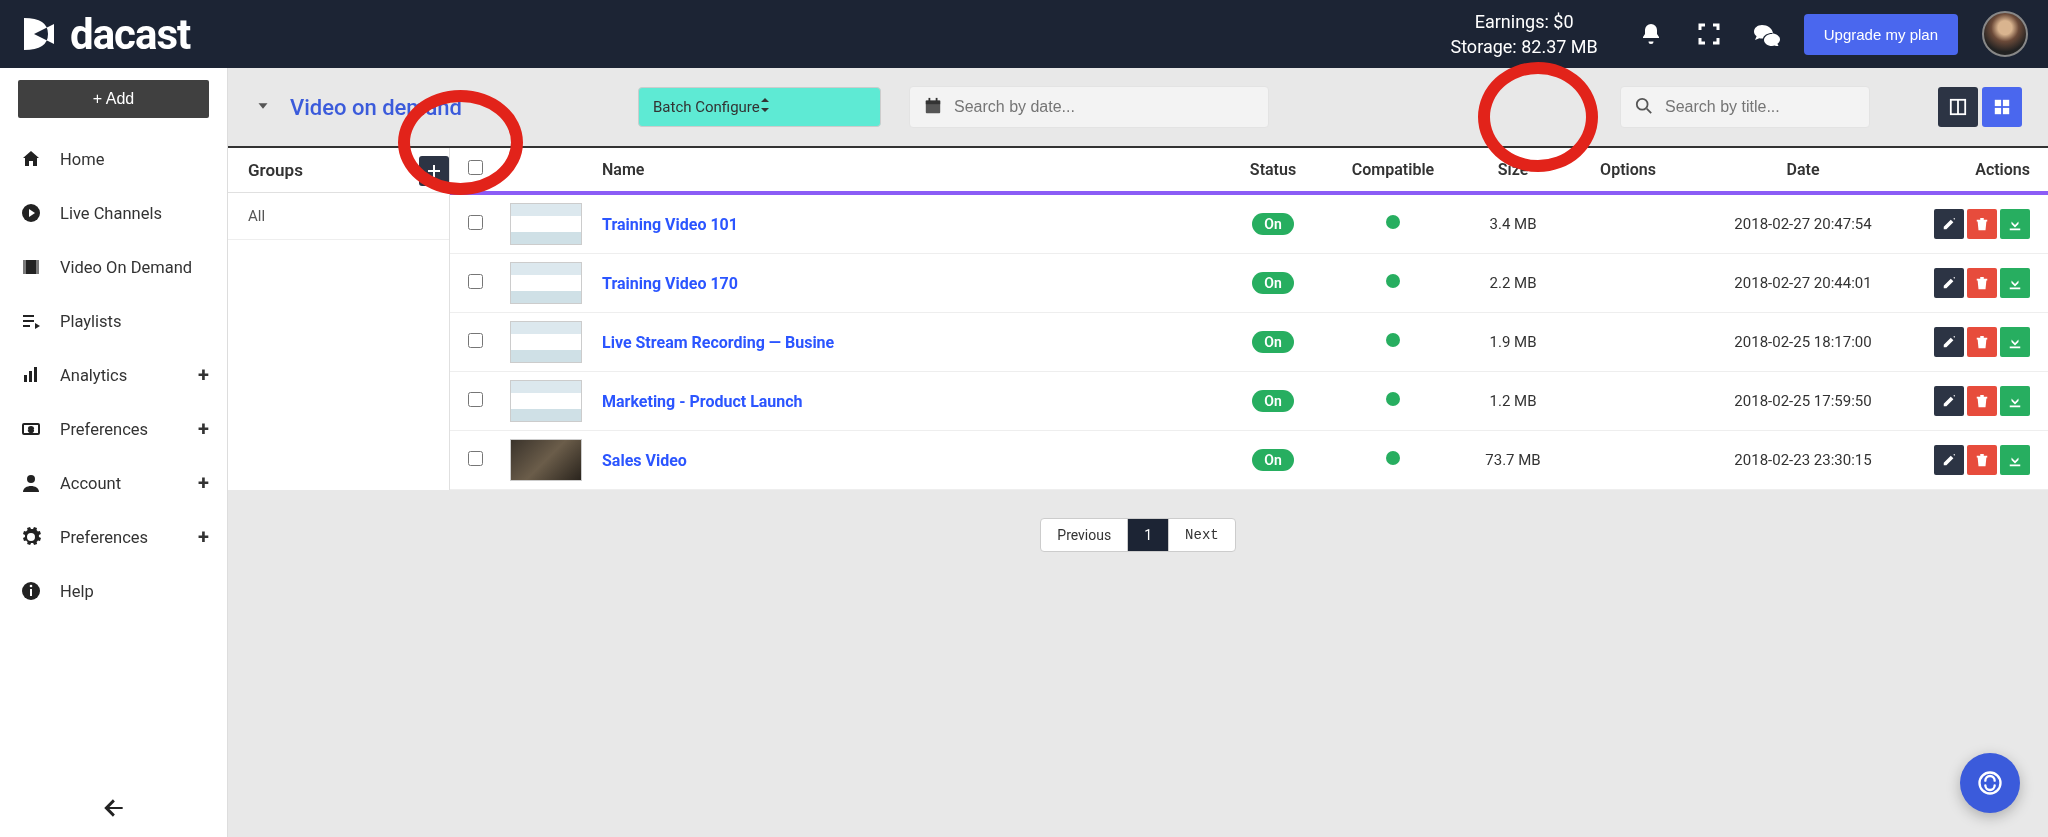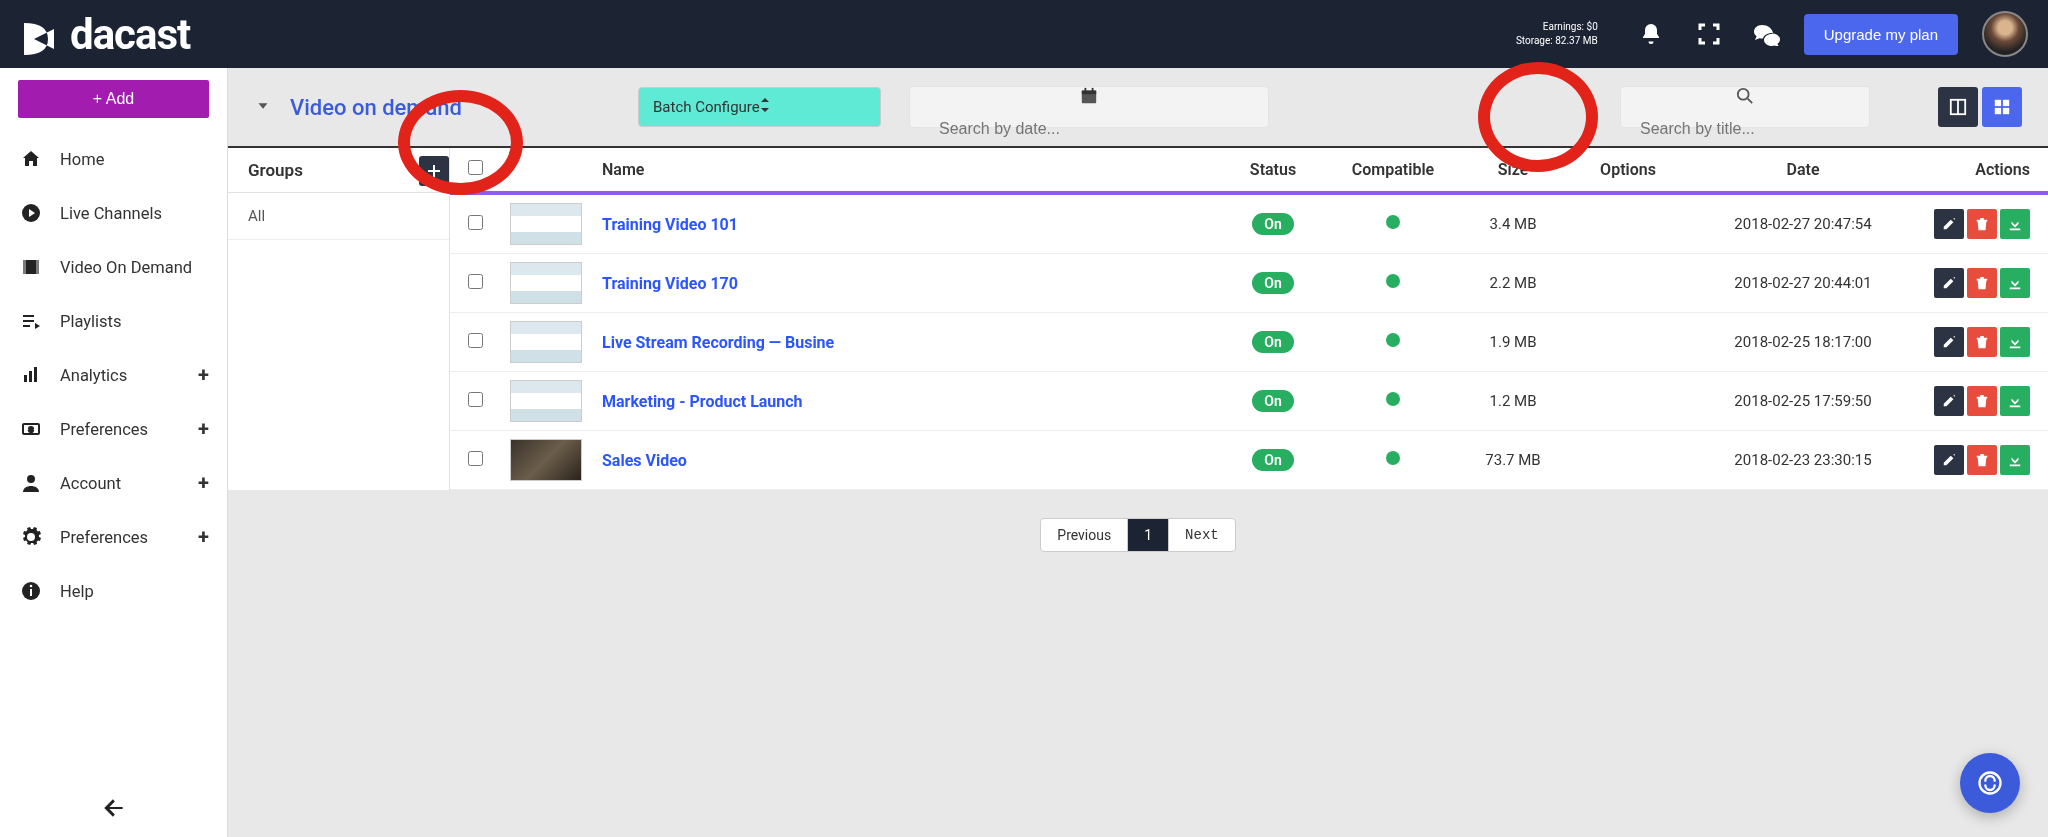--- a/index.html
+++ b/index.html
@@ -18,33 +18,33 @@
   .topnav {
     background: #1c2434;
     height: 68px;
     display: flex;
     align-items: center;
     padding: 0 20px;
     color: #fff;
   }
   .logo {
     display: flex;
-    align-items: flex-end;
+    align-items: center;
     gap: 10px;
     font-size: 42px;
     font-weight: 700;
     letter-spacing: -1px;
   }
   .logo-mark {
     display: inline-flex;
   }
   .top-spacer { flex: 1; }
   .earnings-block {
-    text-align: right;
-    font-size: 10px;
+    text-align: center;
+    font-size: 18px;
     line-height: 1.4;
     margin-right: 40px;
   }
   .top-icons {
     display: flex;
     align-items: center;
     gap: 32px;
   }
   .top-icon { width:26px; height:26px; display:flex; align-items:center; justify-content:center; cursor:pointer; }
   .upgrade-btn {
@@ -75,21 +75,21 @@
   .sidebar {
     width: 228px;
     background: #fff;
     border-right: 1px solid #ddd;
     padding: 12px 0;
     position: relative;
   }
   .add-btn {
     display: block;
     margin: 0 18px 14px 18px;
-    background: #a21caf;
+    background: #404040;
     color: #fff;
     border: none;
     width: calc(100% - 36px);
     padding: 10px 0;
     font-size: 16px;
     border-radius: 2px;
     cursor: pointer;
   }
   .nav-item {
     display: flex;
@@ -160,21 +160,20 @@
   }
   .search-group {
     display: flex;
     align-items: center;
     background: #f3f3f3;
     border: 1px solid #e3e3e3;
     border-radius: 4px;
     padding: 0 14px;
     height: 42px;
     gap: 12px;
-    flex-direction: column;
   }
   .search-group input {
     border: none;
     background: transparent;
     font-size: 16px;
     outline: none;
   }
   .search-date { width: 360px; }
   .search-date input { width: 300px; }
   .search-title { width: 250px; }

